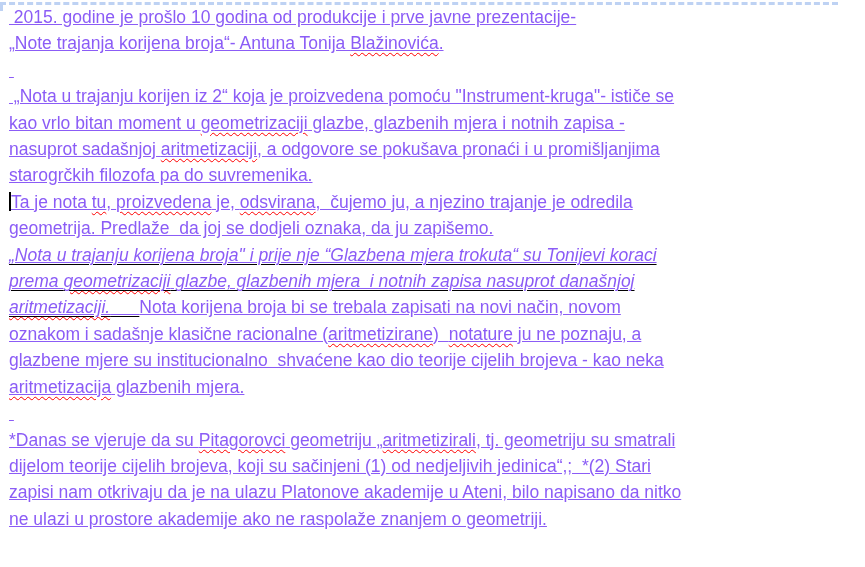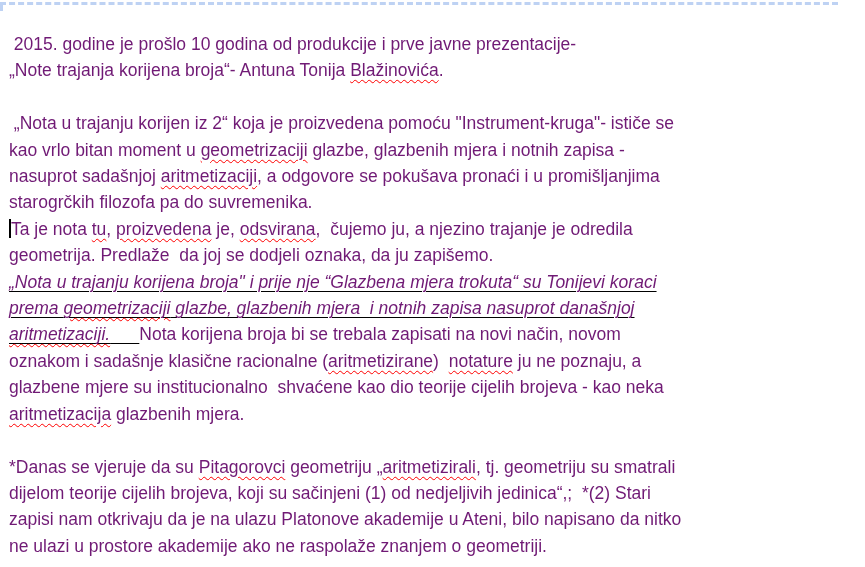--- a/index.html
+++ b/index.html
@@ -22,26 +22,27 @@
     border-top: 3px dashed #bed2f3;
   }
   .boundary-left {
     position: absolute;
     top: 2px; left: 0;
     width: 0; height: 9px;
     border-left: 3px dashed #bed2f3;
   }
   .doc {
     position: absolute;
-    top: 31px; left: 9px;
+    top: 4px; left: 9px;
     width: 846px;
-    color: #701a75;
+    color: #8b5cf6;
     font-size: 17.5px;
     line-height: 26.4px;
     white-space: pre;
+    text-decoration: underline;
   }
   .line { min-height: 26.4px; }
   .miss {
     text-decoration: underline;
     text-decoration-style: wavy;
     text-decoration-color: #ff0000;
     text-decoration-thickness: 1px;
     text-underline-offset: 3px;
     text-align: right;
   }

